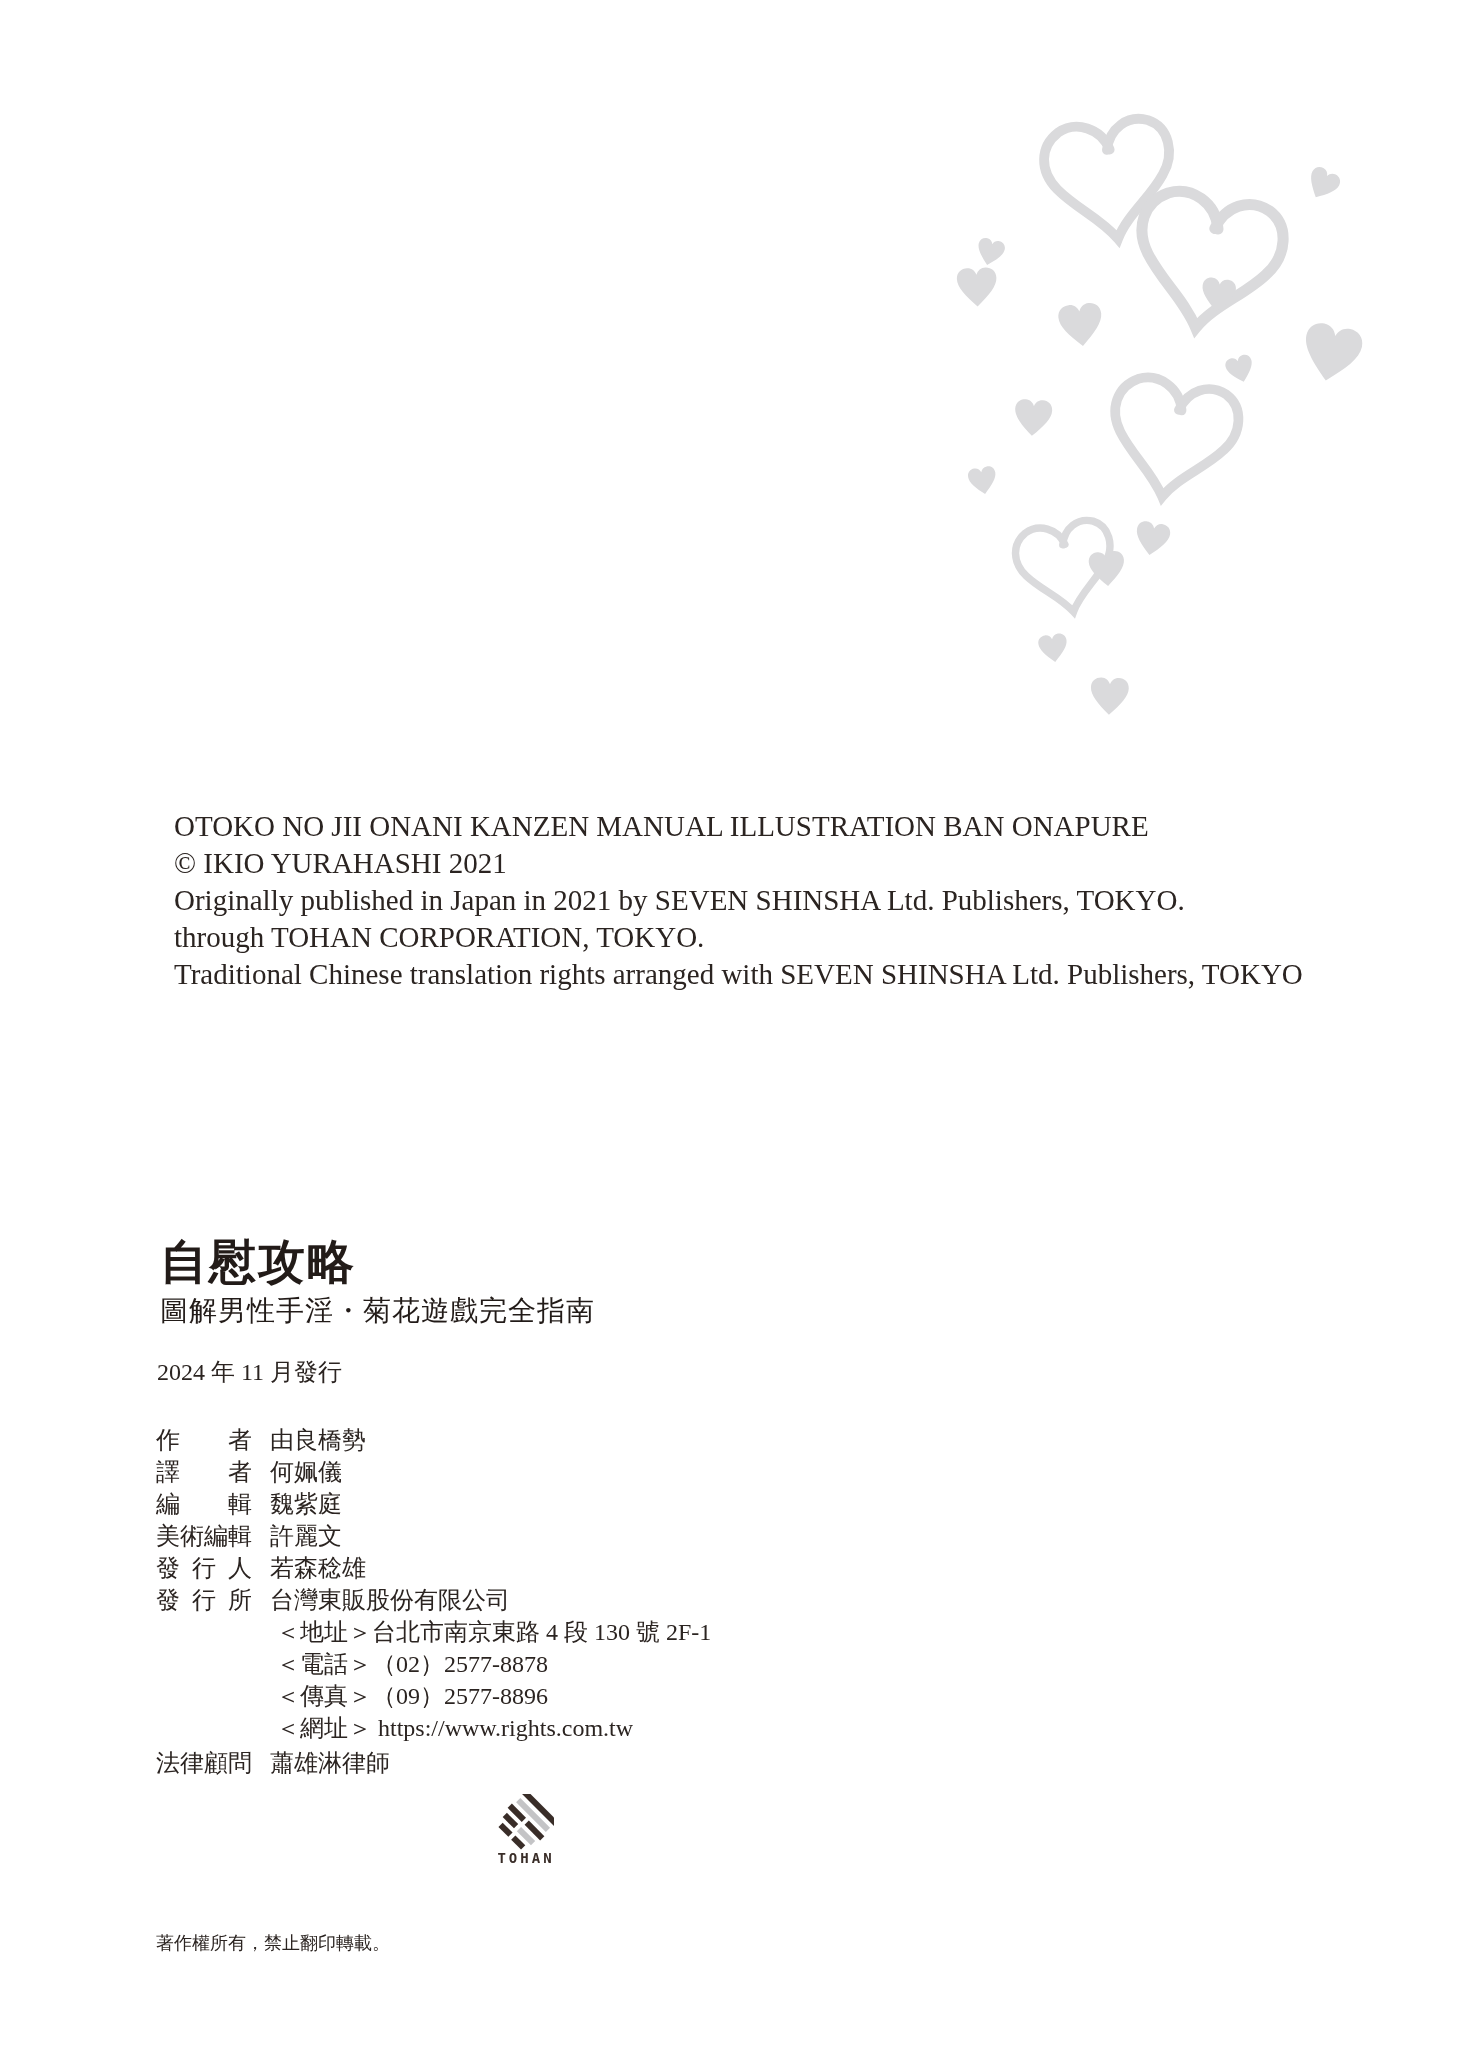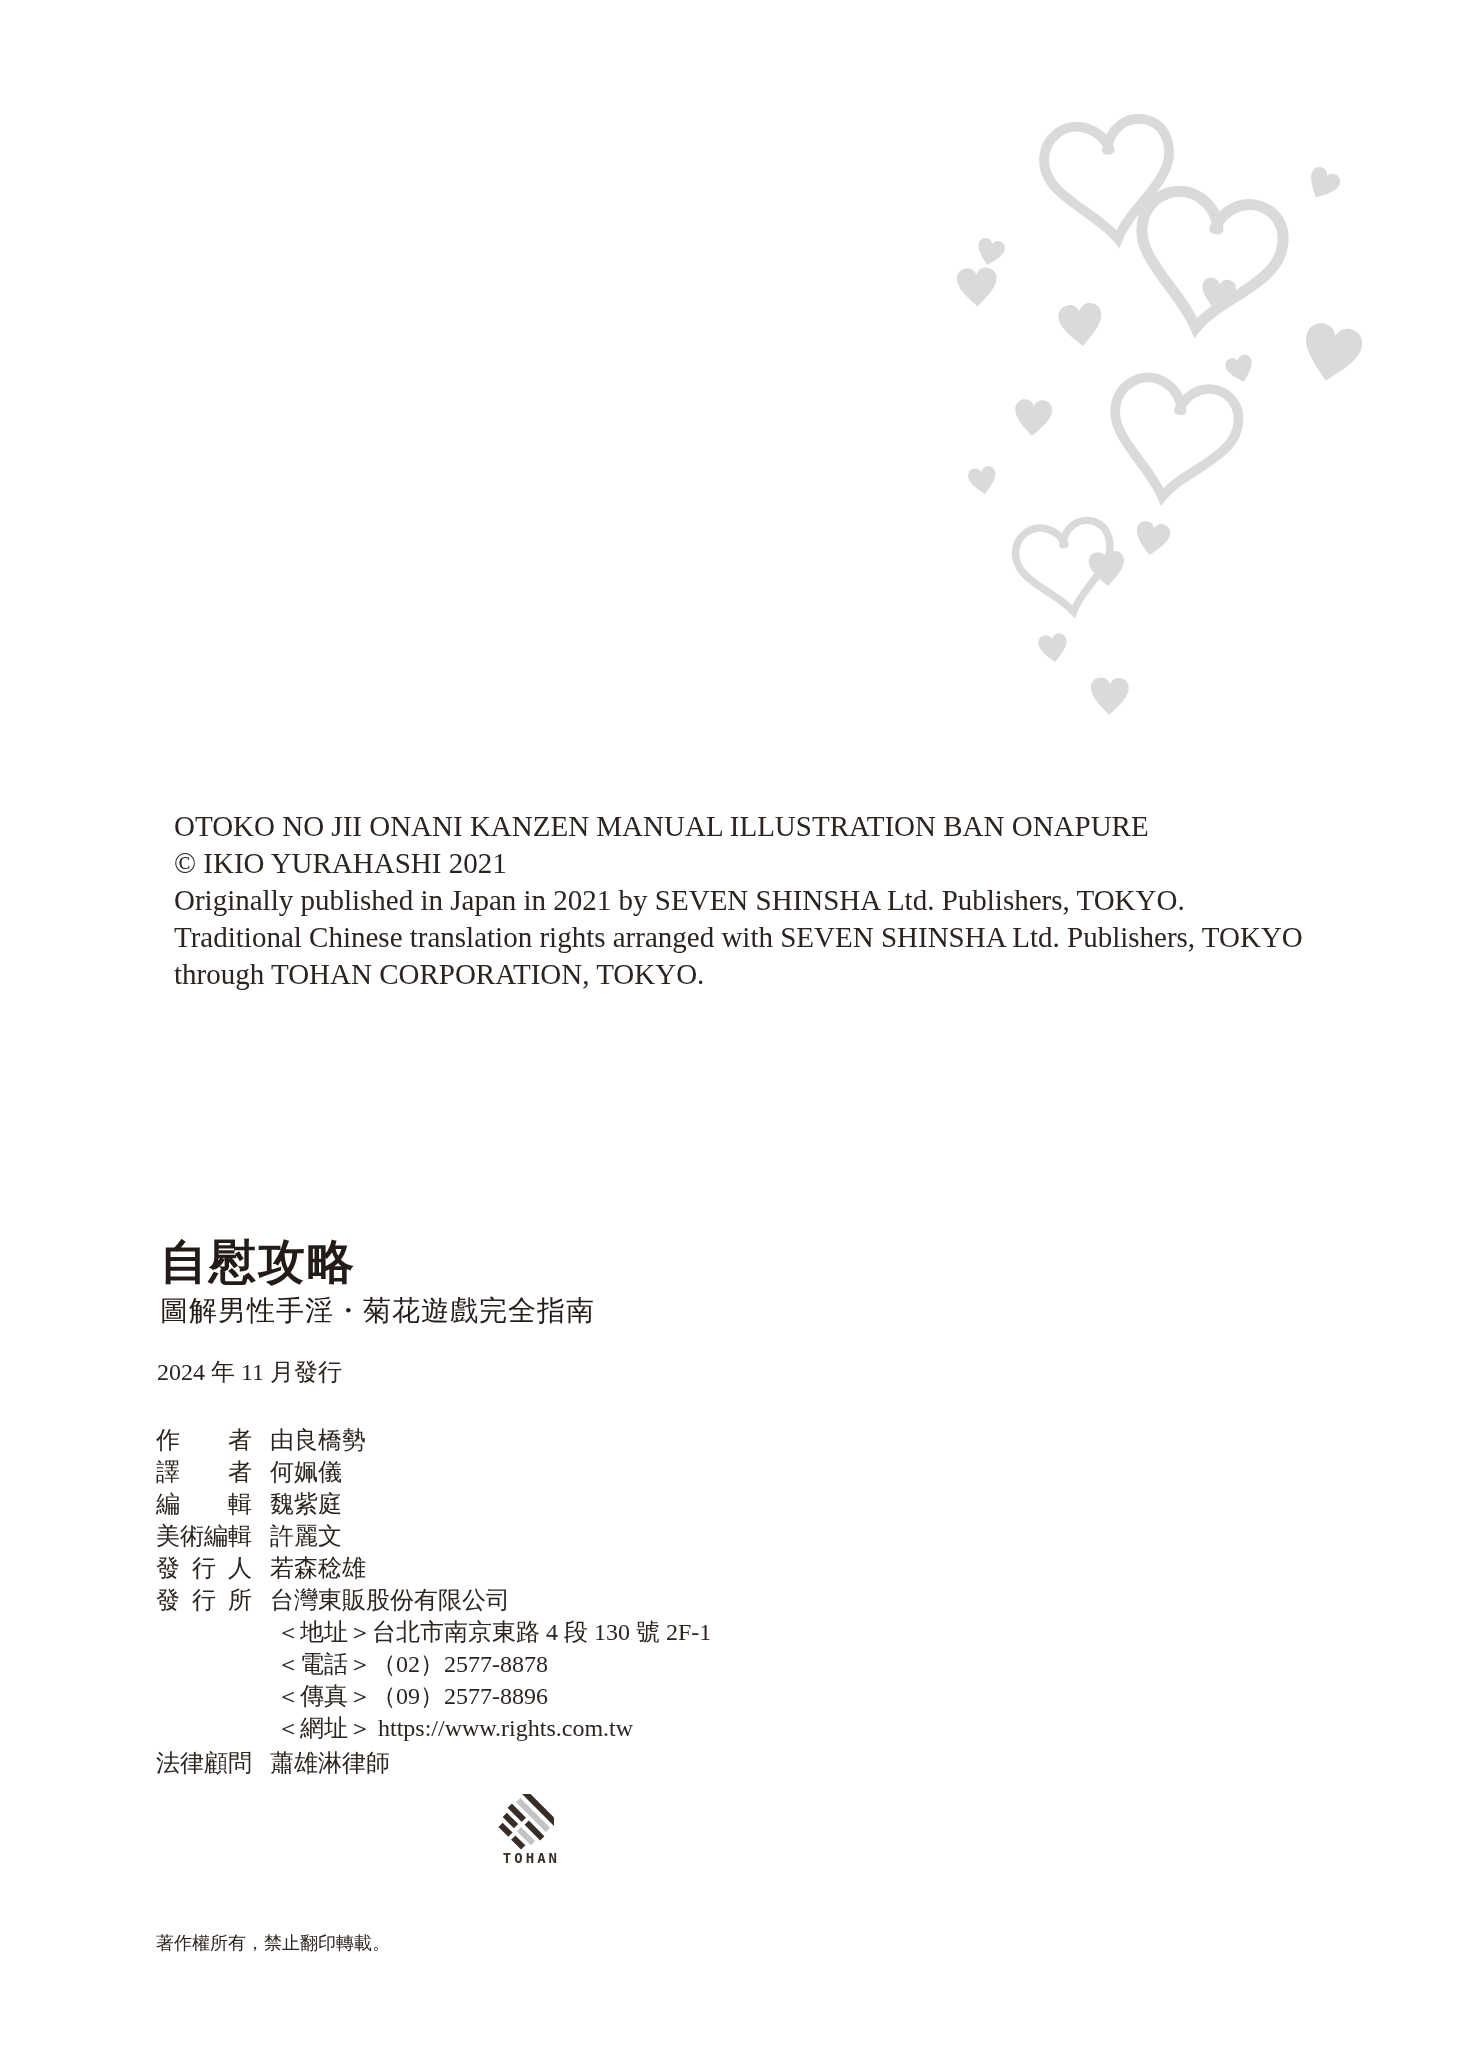--- a/index.html
+++ b/index.html
@@ -24,21 +24,21 @@
   .title-block{position:absolute;left:160px;top:1238px;font-family:"Liberation Sans","DejaVu Sans",sans-serif;color:var(--title);}
   .book-title{font-size:47px;font-weight:900;letter-spacing:2px;line-height:1;}
   .book-subtitle{margin-top:12px;font-size:28px;font-weight:400;letter-spacing:1px;line-height:1;}
   .date-line{position:absolute;left:157px;top:1358px;font-size:24px;line-height:1.2;}
   .credits{position:absolute;left:156px;top:1424px;font-size:24px;}
   .credit-row{display:flex;align-items:flex-start;height:32px;line-height:32px;white-space:nowrap;}
   .credit-row.extra-gap{margin-top:3px;}
   .credit-label{display:inline-flex;justify-content:space-between;width:96px;margin-right:18px;flex:none;}
   .credit-row.indent .credit-value{margin-left:120px;text-align:right;}
   .copyright-line{position:absolute;left:156px;top:1933px;font-size:18px;line-height:1.2;}
-  .logo{position:absolute;left:492px;top:1794px;width:68px;text-align:right;}
+  .logo{position:absolute;left:492px;top:1794px;width:68px;text-align:center;}
   .logo svg{display:block;margin:0 auto;}
   .logo-text{
     margin-top:1px;font-family:"DejaVu Sans Mono","Liberation Mono",monospace;
     font-weight:700;font-size:14px;letter-spacing:3px;color:var(--logo-dark);line-height:1;
   }
 </style>
 </head>
 <body>
 
 <div class="page">
@@ -94,22 +94,22 @@
       </svg>
       <svg class="heart" viewBox="0 0 100 100" width="47" height="44" style="left: 1086px; top: 676px; transform: rotate(2deg);">
         <path d="M 50 88 C 24 64 7 45 7 27 C 7 12 18 4 30 4 C 40 4 47 10 50 19 C 53 10 60 4 70 4 C 82 4 93 12 93 27 C 93 45 76 64 50 88 Z" fill="var(--heart)"></path>
       </svg>
     </div>
 
   <div class="english-block">
     <div class="en-line">OTOKO NO JII ONANI KANZEN MANUAL ILLUSTRATION BAN ONAPURE</div>
     <div class="en-line">© IKIO YURAHASHI 2021</div>
     <div class="en-line">Originally published in Japan in 2021 by SEVEN SHINSHA Ltd. Publishers, TOKYO.</div>
+    <div class="en-line">through TOHAN CORPORATION, TOKYO.</div>
     <div class="en-line">Traditional Chinese translation rights arranged with SEVEN SHINSHA Ltd. Publishers, TOKYO</div>
-    <div class="en-line">through TOHAN CORPORATION, TOKYO.</div>
   </div>
 
   <div class="title-block">
     <div class="book-title">自慰攻略</div>
     <div class="book-subtitle">圖解男性手淫・菊花遊戲完全指南</div>
   </div>
 
   <div class="date-line">2024 年 11 月發行</div>
 
   <div class="credits">

